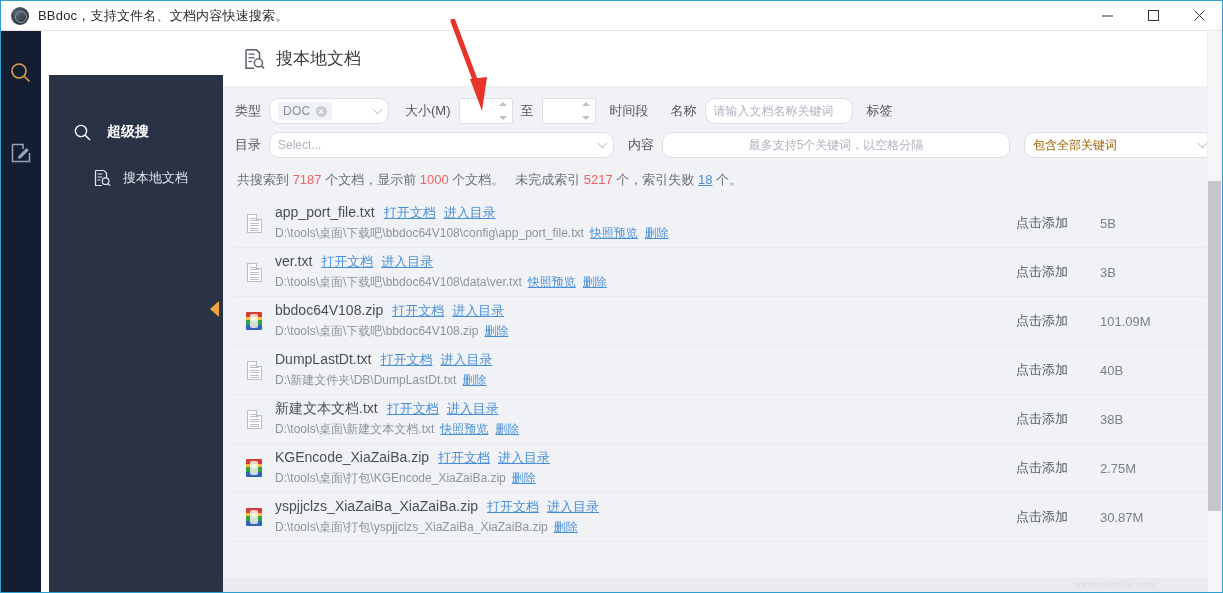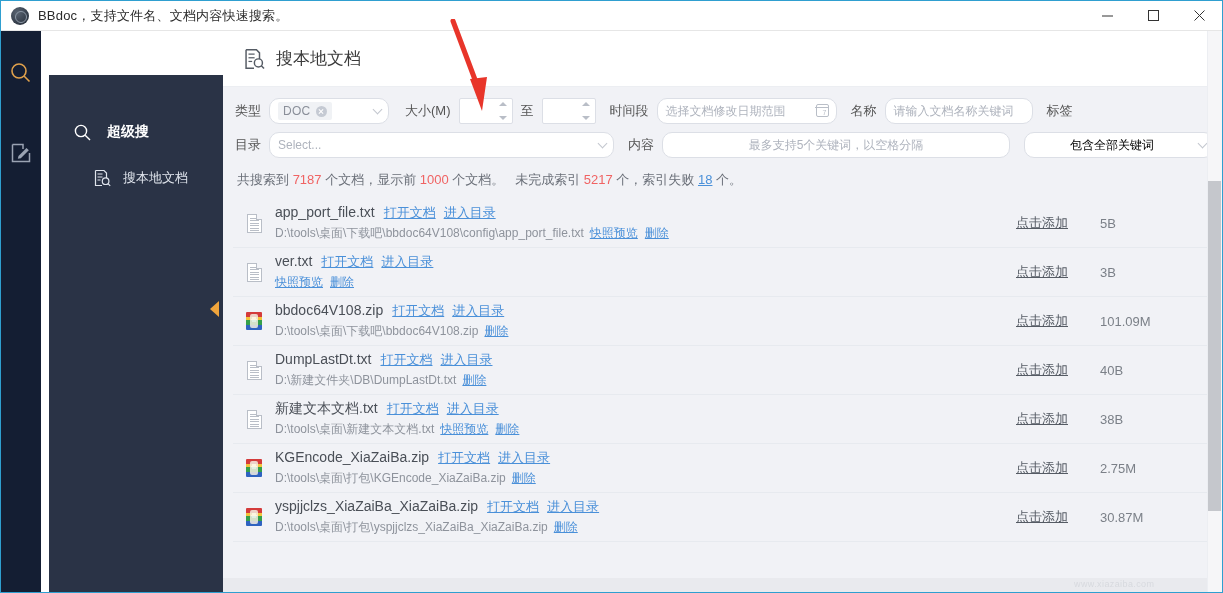--- a/index.html
+++ b/index.html
@@ -168,21 +168,21 @@
     display:flex; align-items:center; height:49px;
     border-bottom:1px solid #e7eaef;
     background:#f1f2f6;
   }
   .trow .c-icon{ align-self:center; }
   .f-name{ font-size:14px; color:#4a4f57; display:flex; align-items:flex-start; }
   .f-name .fn{ margin-right:9px; }
   .f-path{ font-size:12px; color:#8e939c; margin-top:3px; display:flex; align-items:center; }
   .a{ color:#4a90d9; text-decoration:underline; cursor:pointer; margin-right:8px; font-size:13px; }
   .a.sm{ font-size:12px; margin-right:7px; }
-  .c-tag .addlink{ color:#555b64; text-decoration:underline; cursor:pointer; font-size:13px; }
+  .c-tag .addlink{ color:#555b64; cursor:pointer; font-size:13px; }
   .c-size{ color:#7b8088; font-size:13px; }
 
   
   .ico-txt{ width:15px; height:19px; border:1px solid #b9bec7; background:#fff; position:relative; }
   .ico-txt:before{
     content:""; position:absolute; left:2px; top:3px; right:2px; height:13px;
     background:repeating-linear-gradient(to bottom,#b9bec7 0 1px,transparent 1px 2.4px);
   }
   .ico-txt:after{
     content:""; position:absolute; right:-1px; top:-1px; width:5px;height:5px;
@@ -350,26 +350,20 @@
         <div class="spin">
           <span class="arrows">
             <span class="ar up"></span>
             <span class="ar dn"></span>
           </span>
         </div>
 
         <span class="fgap" style="width:14px"></span>
         <span class="flabel">时间段</span>
         <span class="fgap"></span>
-        <div class="ctrl" style="width:180px">
-          <span>选择文档修改日期范围</span>
-          <span class="cal">
-              <span class="d">7</span>
-            </span>
-        </div>
 
         <span class="fgap" style="width:14px"></span>
         <span class="flabel">名称</span>
         <span class="fgap"></span>
         <div class="ctrl" style="width:148px">
           <span>请输入文档名称关键词</span>
         </div>
 
         <span class="fgap" style="width:14px"></span>
         <span class="flabel">标签</span>
@@ -385,21 +379,21 @@
         </div>
 
         <span class="fgap" style="width:14px"></span>
         <span class="flabel">内容</span>
         <span class="fgap"></span>
         <div class="ctrl" style="width:348px; justify-content:center;">
           <span>最多支持5个关键词，以空格分隔</span>
         </div>
 
         <span class="fgap" style="width:14px"></span>
-        <div class="ctrl sel" style="width:190px; justify-content:center; color:#000000;">
+        <div class="ctrl sel" style="width:190px; color:#a16207;">
           <span>包含全部关键词</span>
           <span class="caret"></span>
         </div>
       </div>
     </div>
 
     <div class="summary">
       <span>共搜索到</span>
       <span class="num">7187</span>
       <span>个文档，显示前</span>
@@ -438,20 +432,21 @@
             <div class="c-icon">
               <span class="ico-txt"></span>
             </div>
             <div class="c-name">
               <div class="f-name">
                 <span class="fn">ver.txt</span>
                 <span class="a">打开文档</span>
                 <span class="a">进入目录</span>
               </div>
               <div class="f-path">
+                <span style="margin-right:6px">D:\tools\桌面\下载吧\bbdoc64V108\data\ver.txt</span>
                 <span class="a sm">快照预览</span>
                 <span class="a sm">删除</span>
               </div>
             </div>
             <div class="c-tag"><span class="addlink">点击添加</span></div>
             <div class="c-size">3B</div>
           </div>
           <div class="trow">
             <div class="c-icon">
               <span class="ico-zip">

